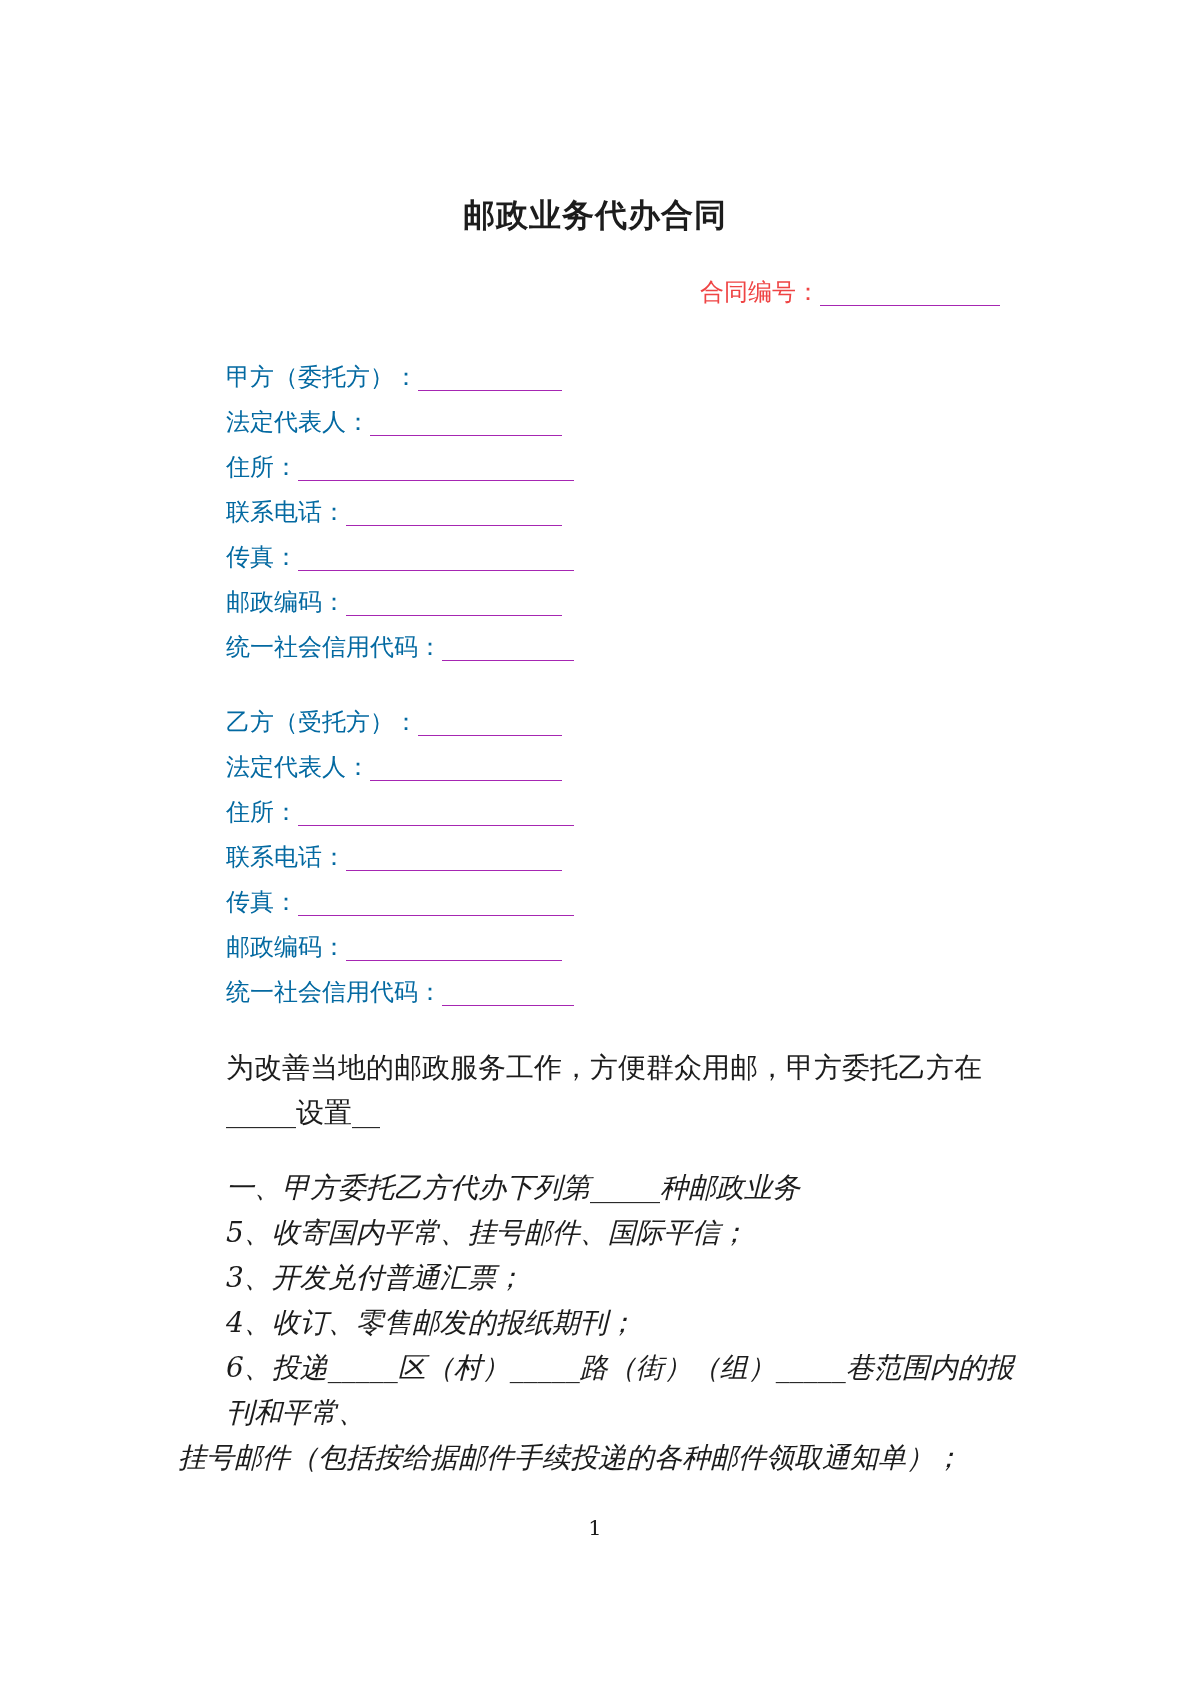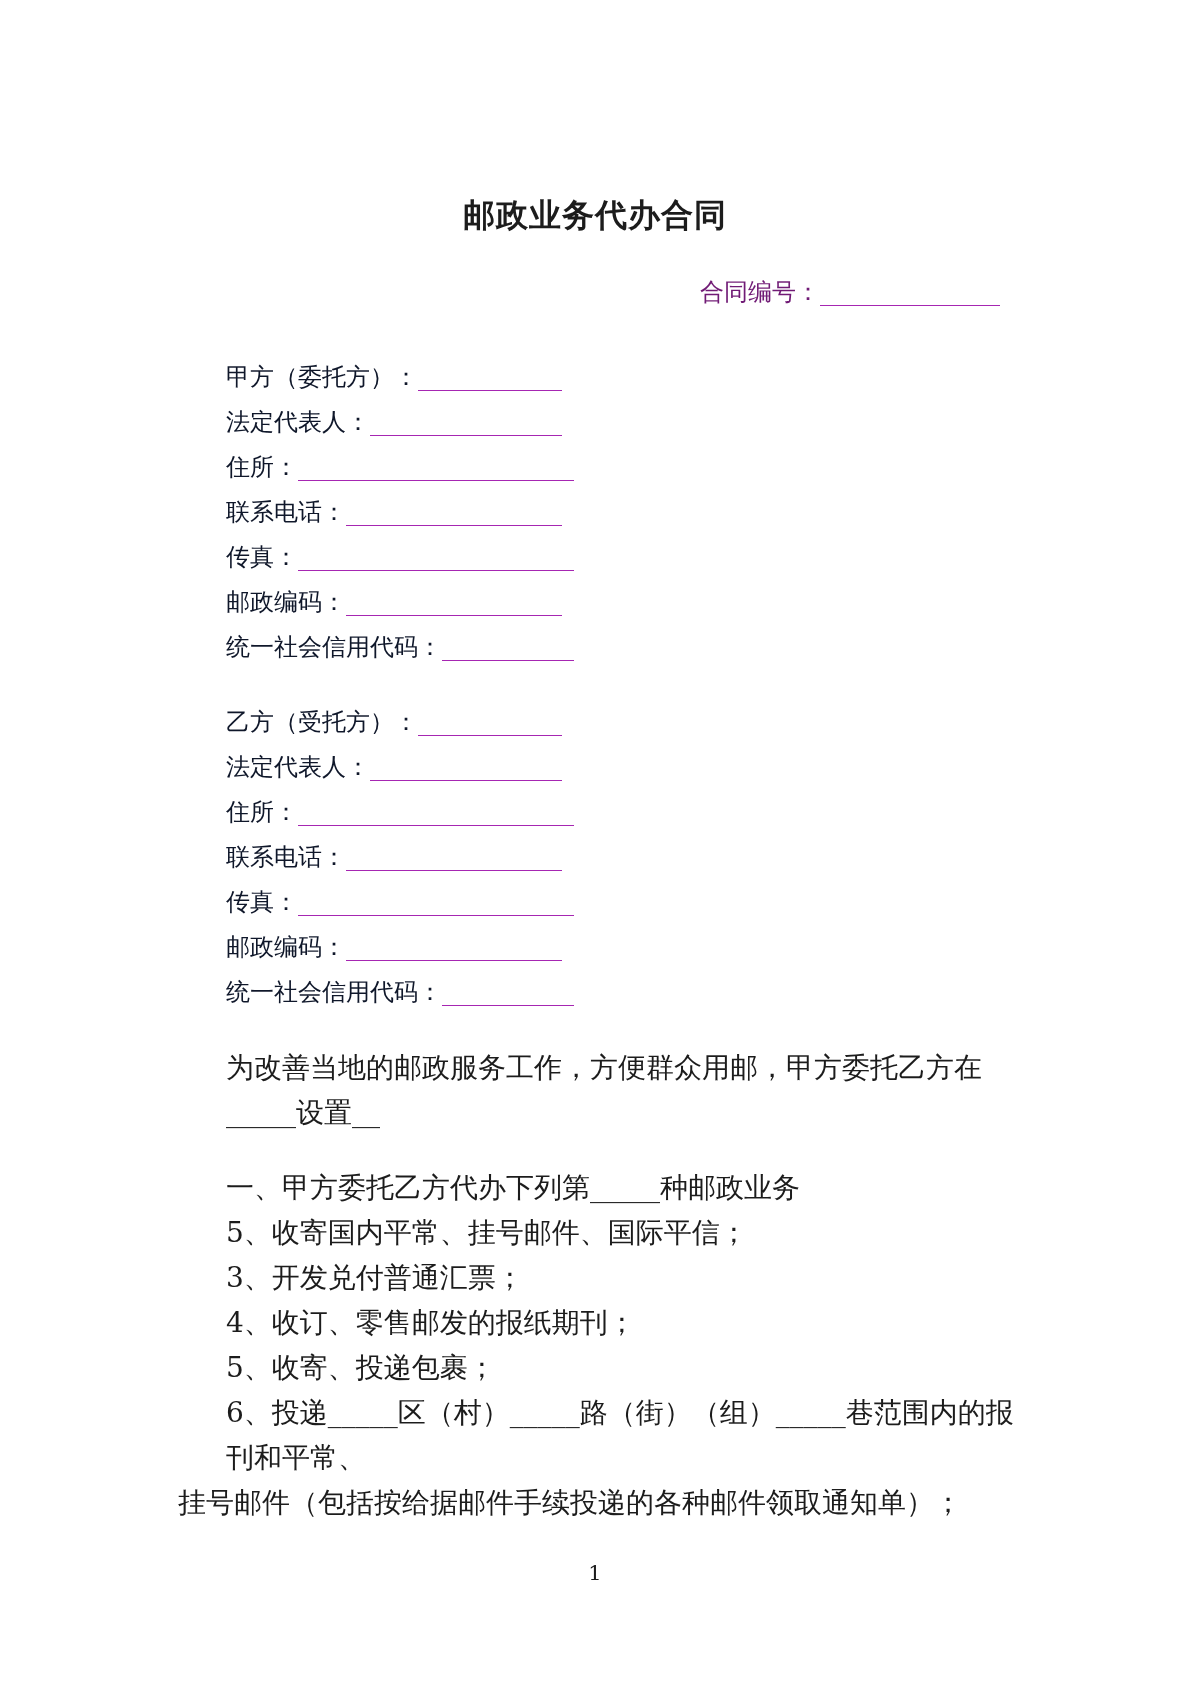--- a/index.html
+++ b/index.html
@@ -30,25 +30,25 @@
   }
   .wrapline { font-size: 28px; line-height: 45px; }
   .contract-no {
     margin-top: 35px;
     padding-left: 522px;
     color: #8c8c8c;
   }
   .fields-a { margin-top: 40px; }
   .fields-b { margin-top: 30px; }
   .intro    { margin-top: 30px; }
-  .list     { margin-top: 30px; }
+  .list     { margin-top: 30px; font-style: italic; }
   .indent   { padding-left: 48px; }
   .blank    { color: #a21caf; letter-spacing: 0; }
-  .lbl      { color: #0f172a; }
-  .contract-no .lbl { color: #701a75; }
+  .lbl      { color: #0369a1; }
+  .contract-no .lbl { color: #ef4444; }
   .footer {
     margin-top: 26px;
     text-align: center;
     font-size: 21px;
     line-height: 45px;
     color: #1c1c1c;
   }
 </style>
 </head>
 <body>
@@ -83,21 +83,20 @@
 
     <div class="intro">
       <div class="wrapline indent">为改善当地的邮政服务工作，方便群众用邮，甲方委托乙方在_____设置__</div>
     </div>
 
     <div class="list">
       <div class="wrapline indent">一、甲方委托乙方代办下列第_____种邮政业务</div>
       <div class="wrapline indent">5、收寄国内平常、挂号邮件、国际平信；</div>
       <div class="wrapline indent">3、开发兑付普通汇票；</div>
       <div class="wrapline indent">4、收订、零售邮发的报纸期刊；</div>
-      <div class="wrapline indent">5、收寄、投递包裹；</div>
       <div class="wrapline indent">6、投递_____区（村）_____路（街）（组）_____巷范围内的报刊和平常、</div>
       <div class="wrapline">挂号邮件（包括按给据邮件手续投递的各种邮件领取通知单）；</div>
     </div>
 
   </div>
 
   <div class="footer"><span>1</span></div>
 
 </div>
 

